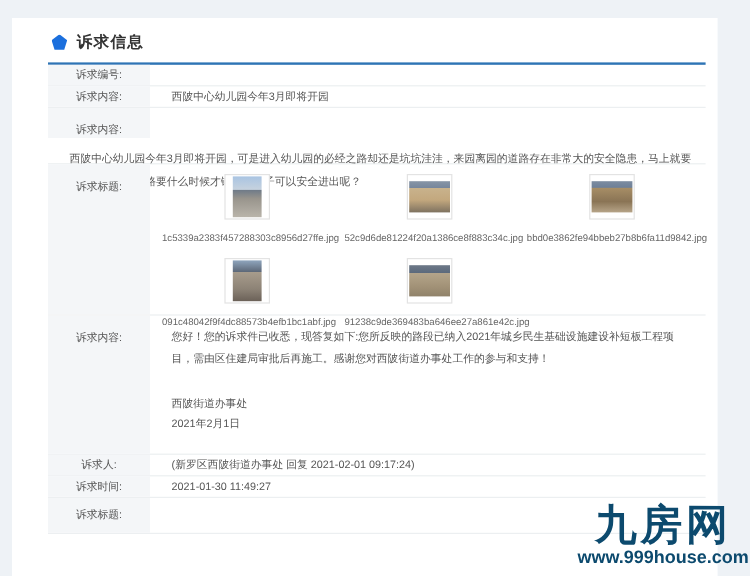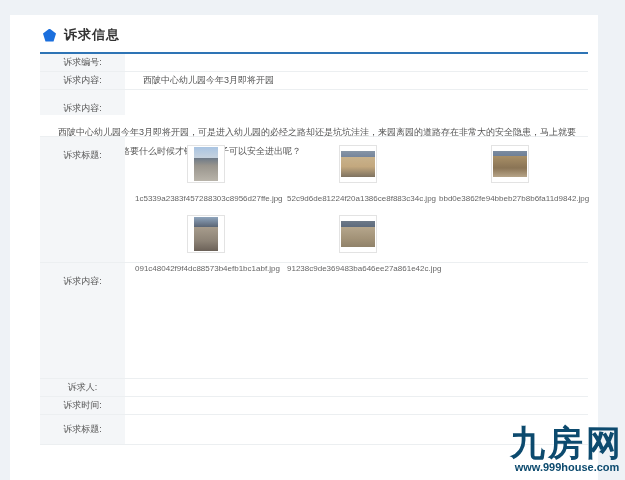--- a/index.html
+++ b/index.html
@@ -74,21 +74,21 @@
 
   
   .watermark {
     position: absolute; right: 1px; bottom: 7px;
     text-align: center; color: #0c4a6e; z-index: 10;
   }
   .wm-logo {
     font-size: 35px; font-weight: bold; letter-spacing: 3px;
     line-height: 34px; font-family: "Liberation Sans", sans-serif;
   }
-  .wm-url { font-size: 11px; font-weight: bold; margin-top: 1px; }
+  .wm-url { font-size: 15px; font-weight: bold; margin-top: 1px; }
 </style>
 </head>
 <body>
 
 <div class="card">
 
   <div class="header">
     <div class="pentagon"></div>
     <div class="title">诉求信息</div>
   </div>
@@ -144,28 +144,35 @@
               <div class="photo landscape p5"></div>
             </div>
             <div class="filename">91238c9de369483ba646ee27a861e42c.jpg</div>
           </div>
         </div>
       </div>
     </div>
 
     <div class="row multi" style="height:116px;">
       <div class="label">诉求内容:</div>
+      <div class="value">
+        <div class="reply-body">您好！您的诉求件已收悉，现答复如下:您所反映的路段已纳入2021年城乡民生基础设施建设补短板工程项目，需由区住建局审批后再施工。感谢您对西陂街道办事处工作的参与和支持！</div>
+        <div class="reply-sig">西陂街道办事处</div>
+        <div class="reply-date">2021年2月1日</div>
+        <div class="reply-meta">(新罗区西陂街道办事处 回复 2021-02-01 09:17:24)</div>
+      </div>
     </div>
 
     <div class="row single">
       <div class="label">诉求人:</div>
     </div>
 
     <div class="row single">
       <div class="label">诉求时间:</div>
+      <div class="value">2021-01-30 11:49:27</div>
     </div>
 
     <div class="row single" style="height:30px;">
       <div class="label">诉求标题:</div>
     </div>
 
   </div>
 </div>
 
 <div class="watermark">

